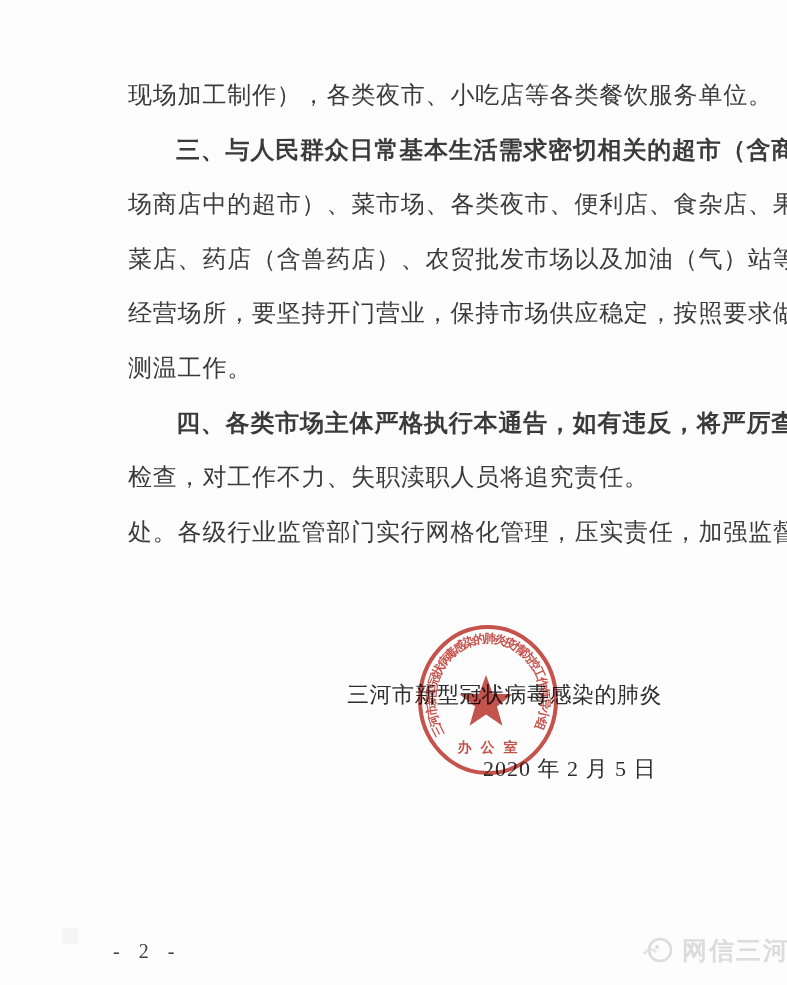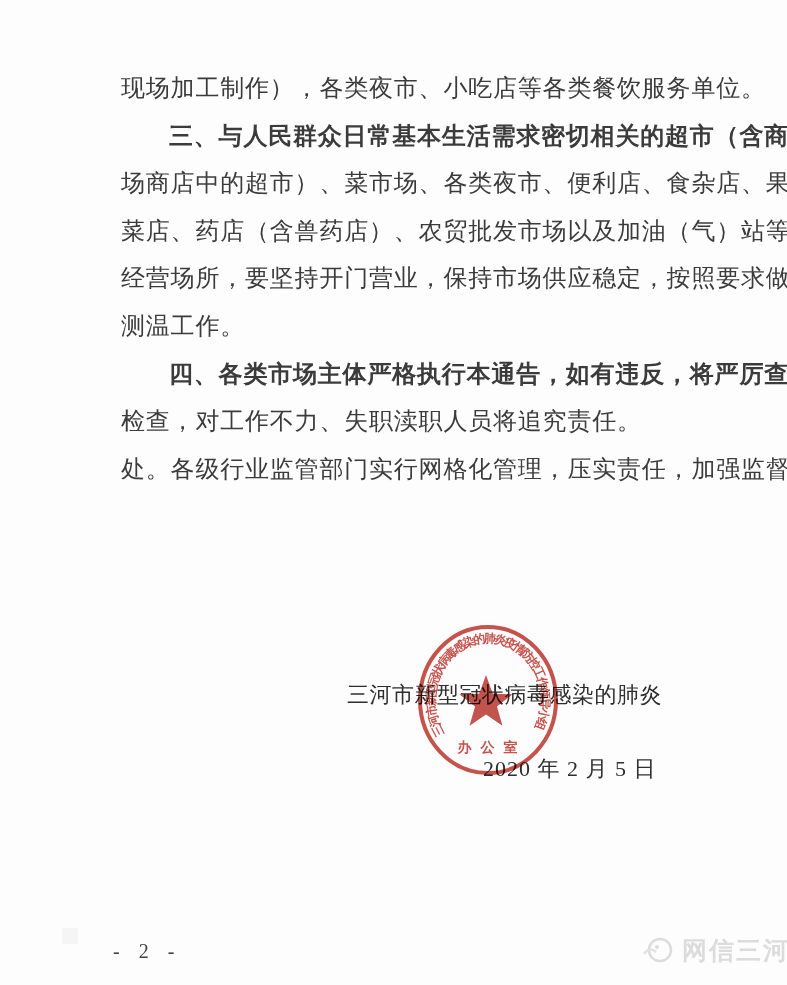--- a/index.html
+++ b/index.html
@@ -17,21 +17,21 @@
     position: absolute;
     left: 112px;
     top: 60px;
     width: 610px;
     font-size: 24px;
     line-height: 38.6px;
     color: #3b3b3b;
     letter-spacing: 0.8px;
     white-space: nowrap;
   }
-  .body-text p { margin: 9px; }
+  .body-text p { margin: 16px; }
   .body-text p.indent { padding-left: 48px; font-weight: bold; }
   
   .sig-line, .sig-date {
     position: absolute;
     font-size: 22px;
     color: #2e2e2e;
     letter-spacing: 0.5px;
     white-space: nowrap;
   }
   .sig1 { left: 347px; top: 680px; }

